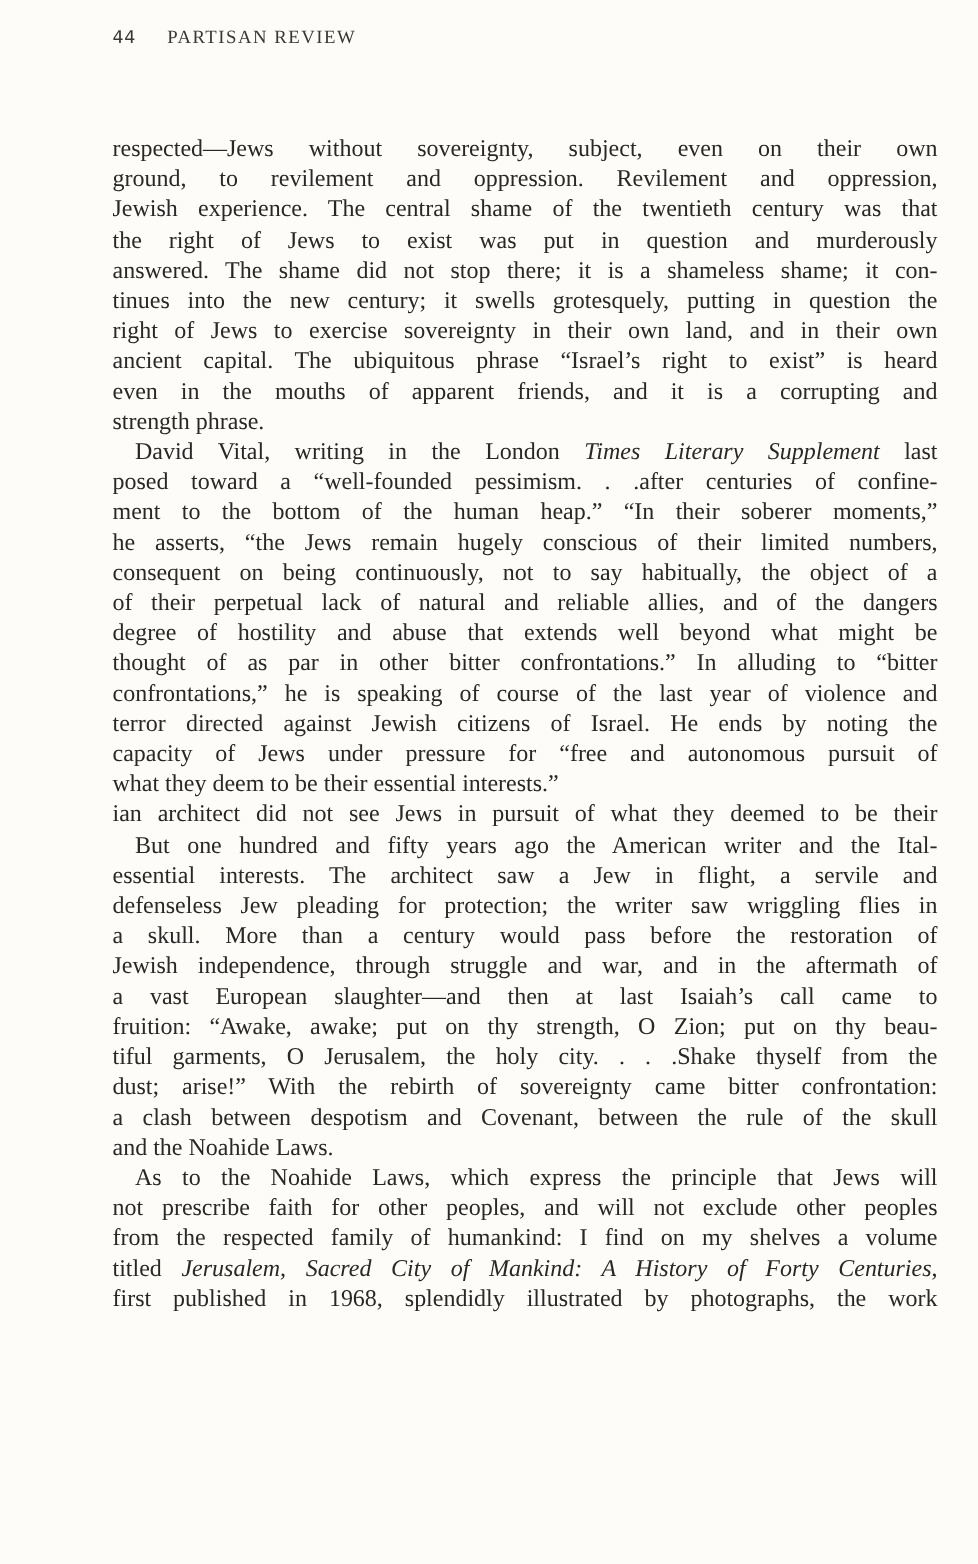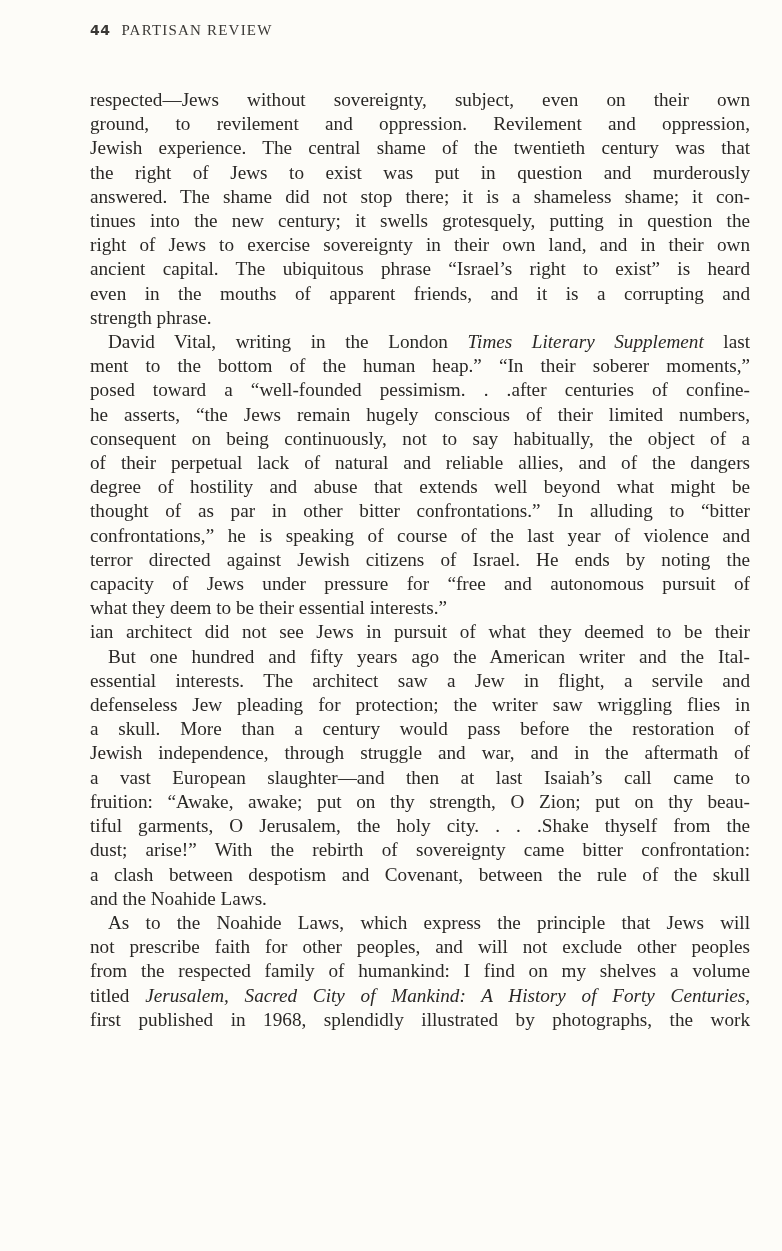--- a/index.html
+++ b/index.html
@@ -8,23 +8,23 @@
       background: #fdfcf8;
       color: #2a2826;
       font-family: "Liberation Serif", "DejaVu Serif", serif;
       overflow: hidden;
       position: relative;
     }
     .running-head {
       position: absolute; left: 90px; top: 22px;
       font-size: 15px; letter-spacing: 1.2px; color: #3a3835;
     }
-    .running-head .page-num { font-family: "DejaVu Sans", sans-serif; font-weight: bold; font-size: 14px; margin-right: 6px; letter-spacing: 0.5px; }
+    .running-head .page-num { font-family: "DejaVu Sans", sans-serif; font-weight: normal; font-size: 14px; margin-right: 20px; letter-spacing: 0.5px; }
     .body-text {
-      position: absolute; left: 90px; top: 88px; width: 660px;
+      position: absolute; left: 90px; top: 108px; width: 660px;
       font-size: 19.2px; line-height: 24.2px;
       text-align: justify; text-align-last: left;
       hyphens: manual;
     }
     .body-text p { margin: 0; text-indent: 0; }
     .line { display: block; text-align: justify; text-align-last: justify; white-space: nowrap; }
     .line.last { text-align-last: left; }
     i { font-style: italic; }
   </style>
 </head>
@@ -43,22 +43,22 @@
       <span class="line">the right of Jews to exist was put in question and murderously</span>
       <span class="line">answered. The shame did not stop there; it is a shameless shame; it con-</span>
       <span class="line">tinues into the new century; it swells grotesquely, putting in question the</span>
       <span class="line">right of Jews to exercise sovereignty in their own land, and in their own</span>
       <span class="line">ancient capital. The ubiquitous phrase “Israel’s right to exist” is heard</span>
       <span class="line">even in the mouths of apparent friends, and it is a corrupting and</span>
       <span class="line last">strength phrase.</span>
     </p>
     <p>
       <span class="line" style="text-indent: 18px; font-family: Liberation Serif, serif;">David Vital, writing in the London <i>Times Literary Supplement</i> last</span>
+      <span class="line">posed toward a “well-founded pessimism. . .after centuries of confine-</span>
       <span class="line">ment to the bottom of the human heap.” “In their soberer moments,”</span>
-      <span class="line">posed toward a “well-founded pessimism. . .after centuries of confine-</span>
       <span class="line">he asserts, “the Jews remain hugely conscious of their limited numbers,</span>
       <span class="line">consequent on being continuously, not to say habitually, the object of a</span>
       <span class="line">of their perpetual lack of natural and reliable allies, and of the dangers</span>
       <span class="line">degree of hostility and abuse that extends well beyond what might be</span>
       <span class="line">thought of as par in other bitter confrontations.” In alluding to “bitter</span>
       <span class="line">confrontations,” he is speaking of course of the last year of violence and</span>
       <span class="line">terror directed against Jewish citizens of Israel. He ends by noting the</span>
       <span class="line">capacity of Jews under pressure for “free and autonomous pursuit of</span>
       <span class="line last">what they deem to be their essential interests.”</span>
     </p>

